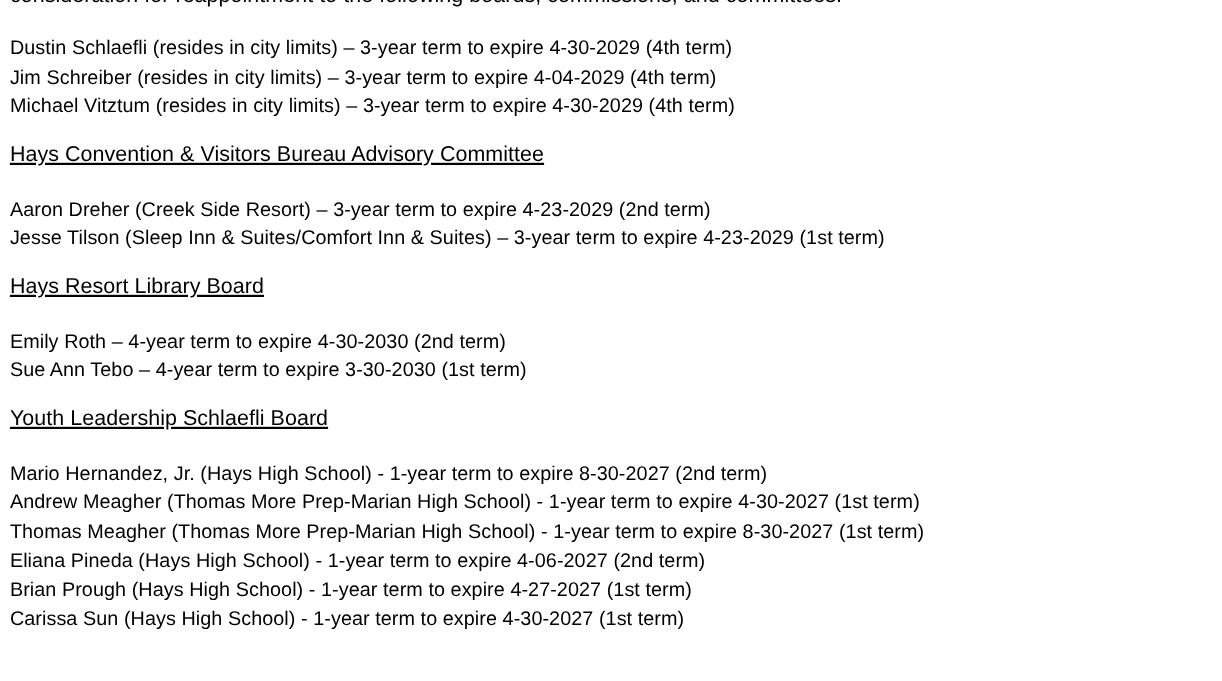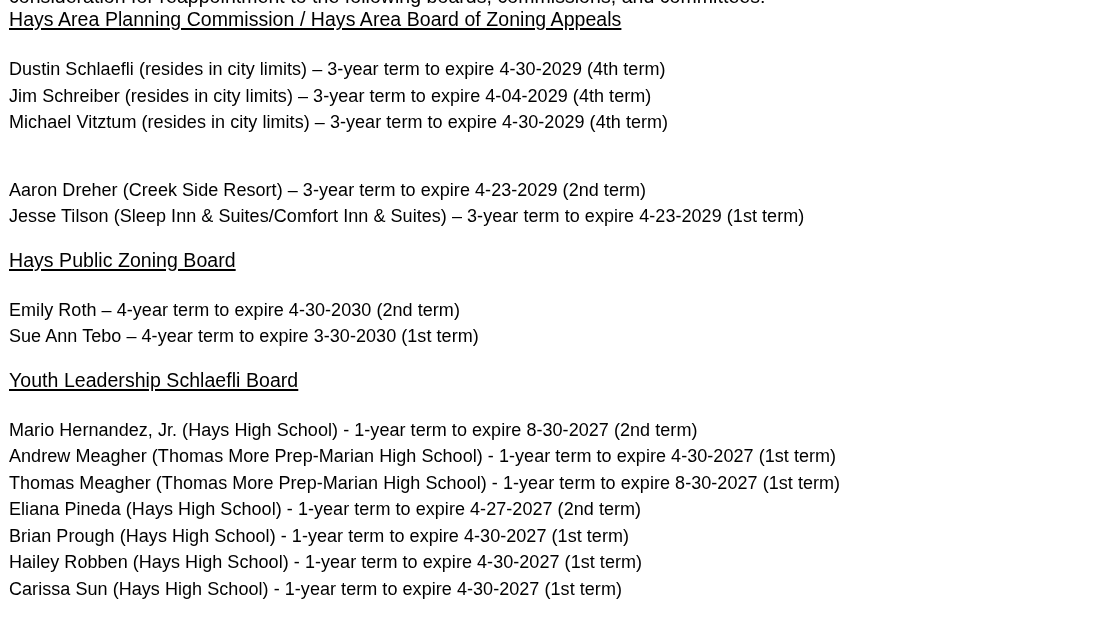--- a/index.html
+++ b/index.html
@@ -88,50 +88,49 @@
 </head>
 <body>
 
 <div class="page">
 
   <div class="clipped-line">consideration for reappointment to the following boards, commissions, and committees:</div>
 
   <div class="doc-body">
 
     <div class="section">
-      <div class="section-heading">Hays Area Planning Commission / Hays Area Board of Zoning Appeals</div>
       <ul class="section-entries">
         <li class="entry">Dustin Schlaefli (resides in city limits) – 3-year term to expire 4-30-2029 (4th term)</li>
         <li class="entry">Jim Schreiber (resides in city limits) – 3-year term to expire 4-04-2029 (4th term)</li>
         <li class="entry">Michael Vitztum (resides in city limits) – 3-year term to expire 4-30-2029 (4th term)</li>
       </ul>
     </div>
 
     <div class="section">
+      <div class="section-heading">Hays Convention &amp; Visitors Bureau Advisory Committee</div>
       <ul class="section-entries">
         <li class="entry">Aaron Dreher (Creek Side Resort) – 3-year term to expire 4-23-2029 (2nd term)</li>
         <li class="entry">Jesse Tilson (Sleep Inn &amp; Suites/Comfort Inn &amp; Suites) – 3-year term to expire 4-23-2029 (1st term)</li>
       </ul>
     </div>
 
     <div class="section">
-      <div class="section-heading">Hays Public Zoning Board</div>
+      <div class="section-heading">Hays Resort Library Board</div>
       <ul class="section-entries">
         <li class="entry">Emily Roth – 4-year term to expire 4-30-2030 (2nd term)</li>
         <li class="entry">Sue Ann Tebo – 4-year term to expire 3-30-2030 (1st term)</li>
       </ul>
     </div>
 
     <div class="section">
       <div class="section-heading">Youth Leadership Schlaefli Board</div>
       <ul class="section-entries">
         <li class="entry">Mario Hernandez, Jr. (Hays High School) - 1-year term to expire 8-30-2027 (2nd term)</li>
         <li class="entry">Andrew Meagher (Thomas More Prep-Marian High School) - 1-year term to expire 4-30-2027 (1st term)</li>
         <li class="entry">Thomas Meagher (Thomas More Prep-Marian High School) - 1-year term to expire 8-30-2027 (1st term)</li>
-        <li class="entry">Eliana Pineda (Hays High School) - 1-year term to expire 4-27-2027 (2nd term)</li>
-        <li class="entry">Brian Prough (Hays High School) - 1-year term to expire 4-30-2027 (1st term)</li>
-        <li class="entry">Hailey Robben (Hays High School) - 1-year term to expire 4-30-2027 (1st term)</li>
+        <li class="entry">Eliana Pineda (Hays High School) - 1-year term to expire 4-06-2027 (2nd term)</li>
+        <li class="entry">Brian Prough (Hays High School) - 1-year term to expire 4-27-2027 (1st term)</li>
         <li class="entry">Carissa Sun (Hays High School) - 1-year term to expire 4-30-2027 (1st term)</li>
       </ul>
     </div>
 
   </div>
 </div>
 
 </body></html>

